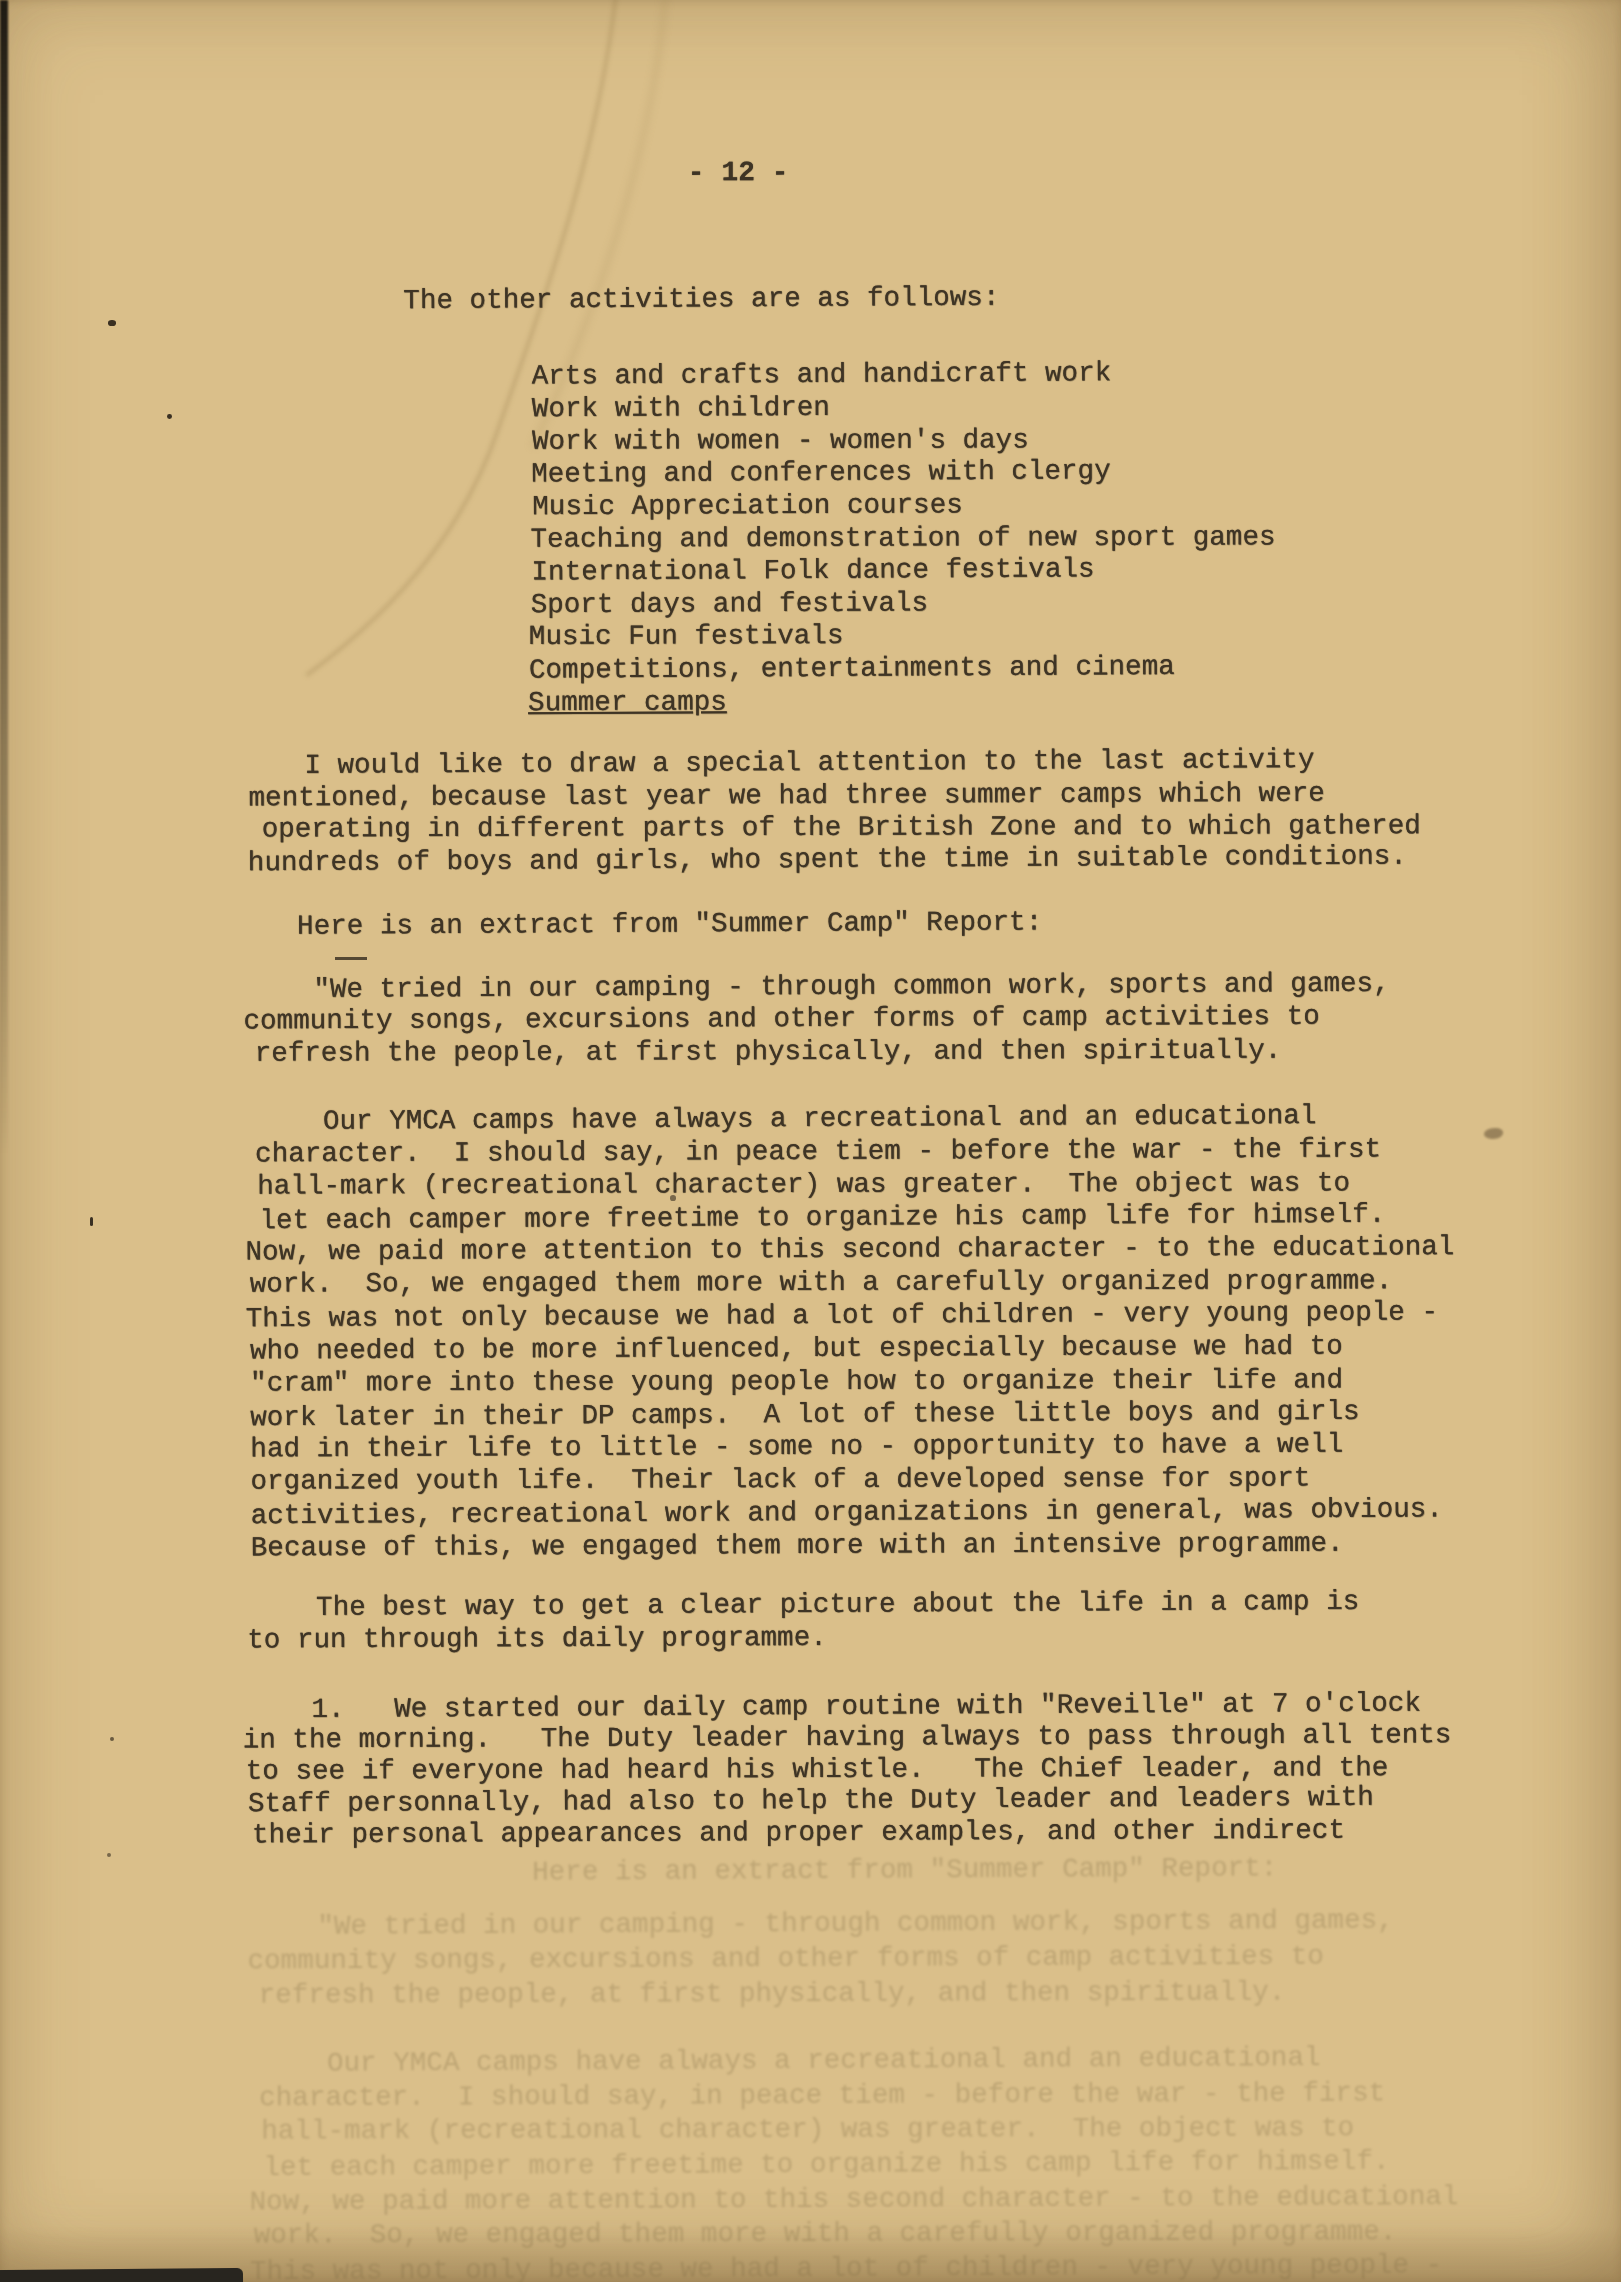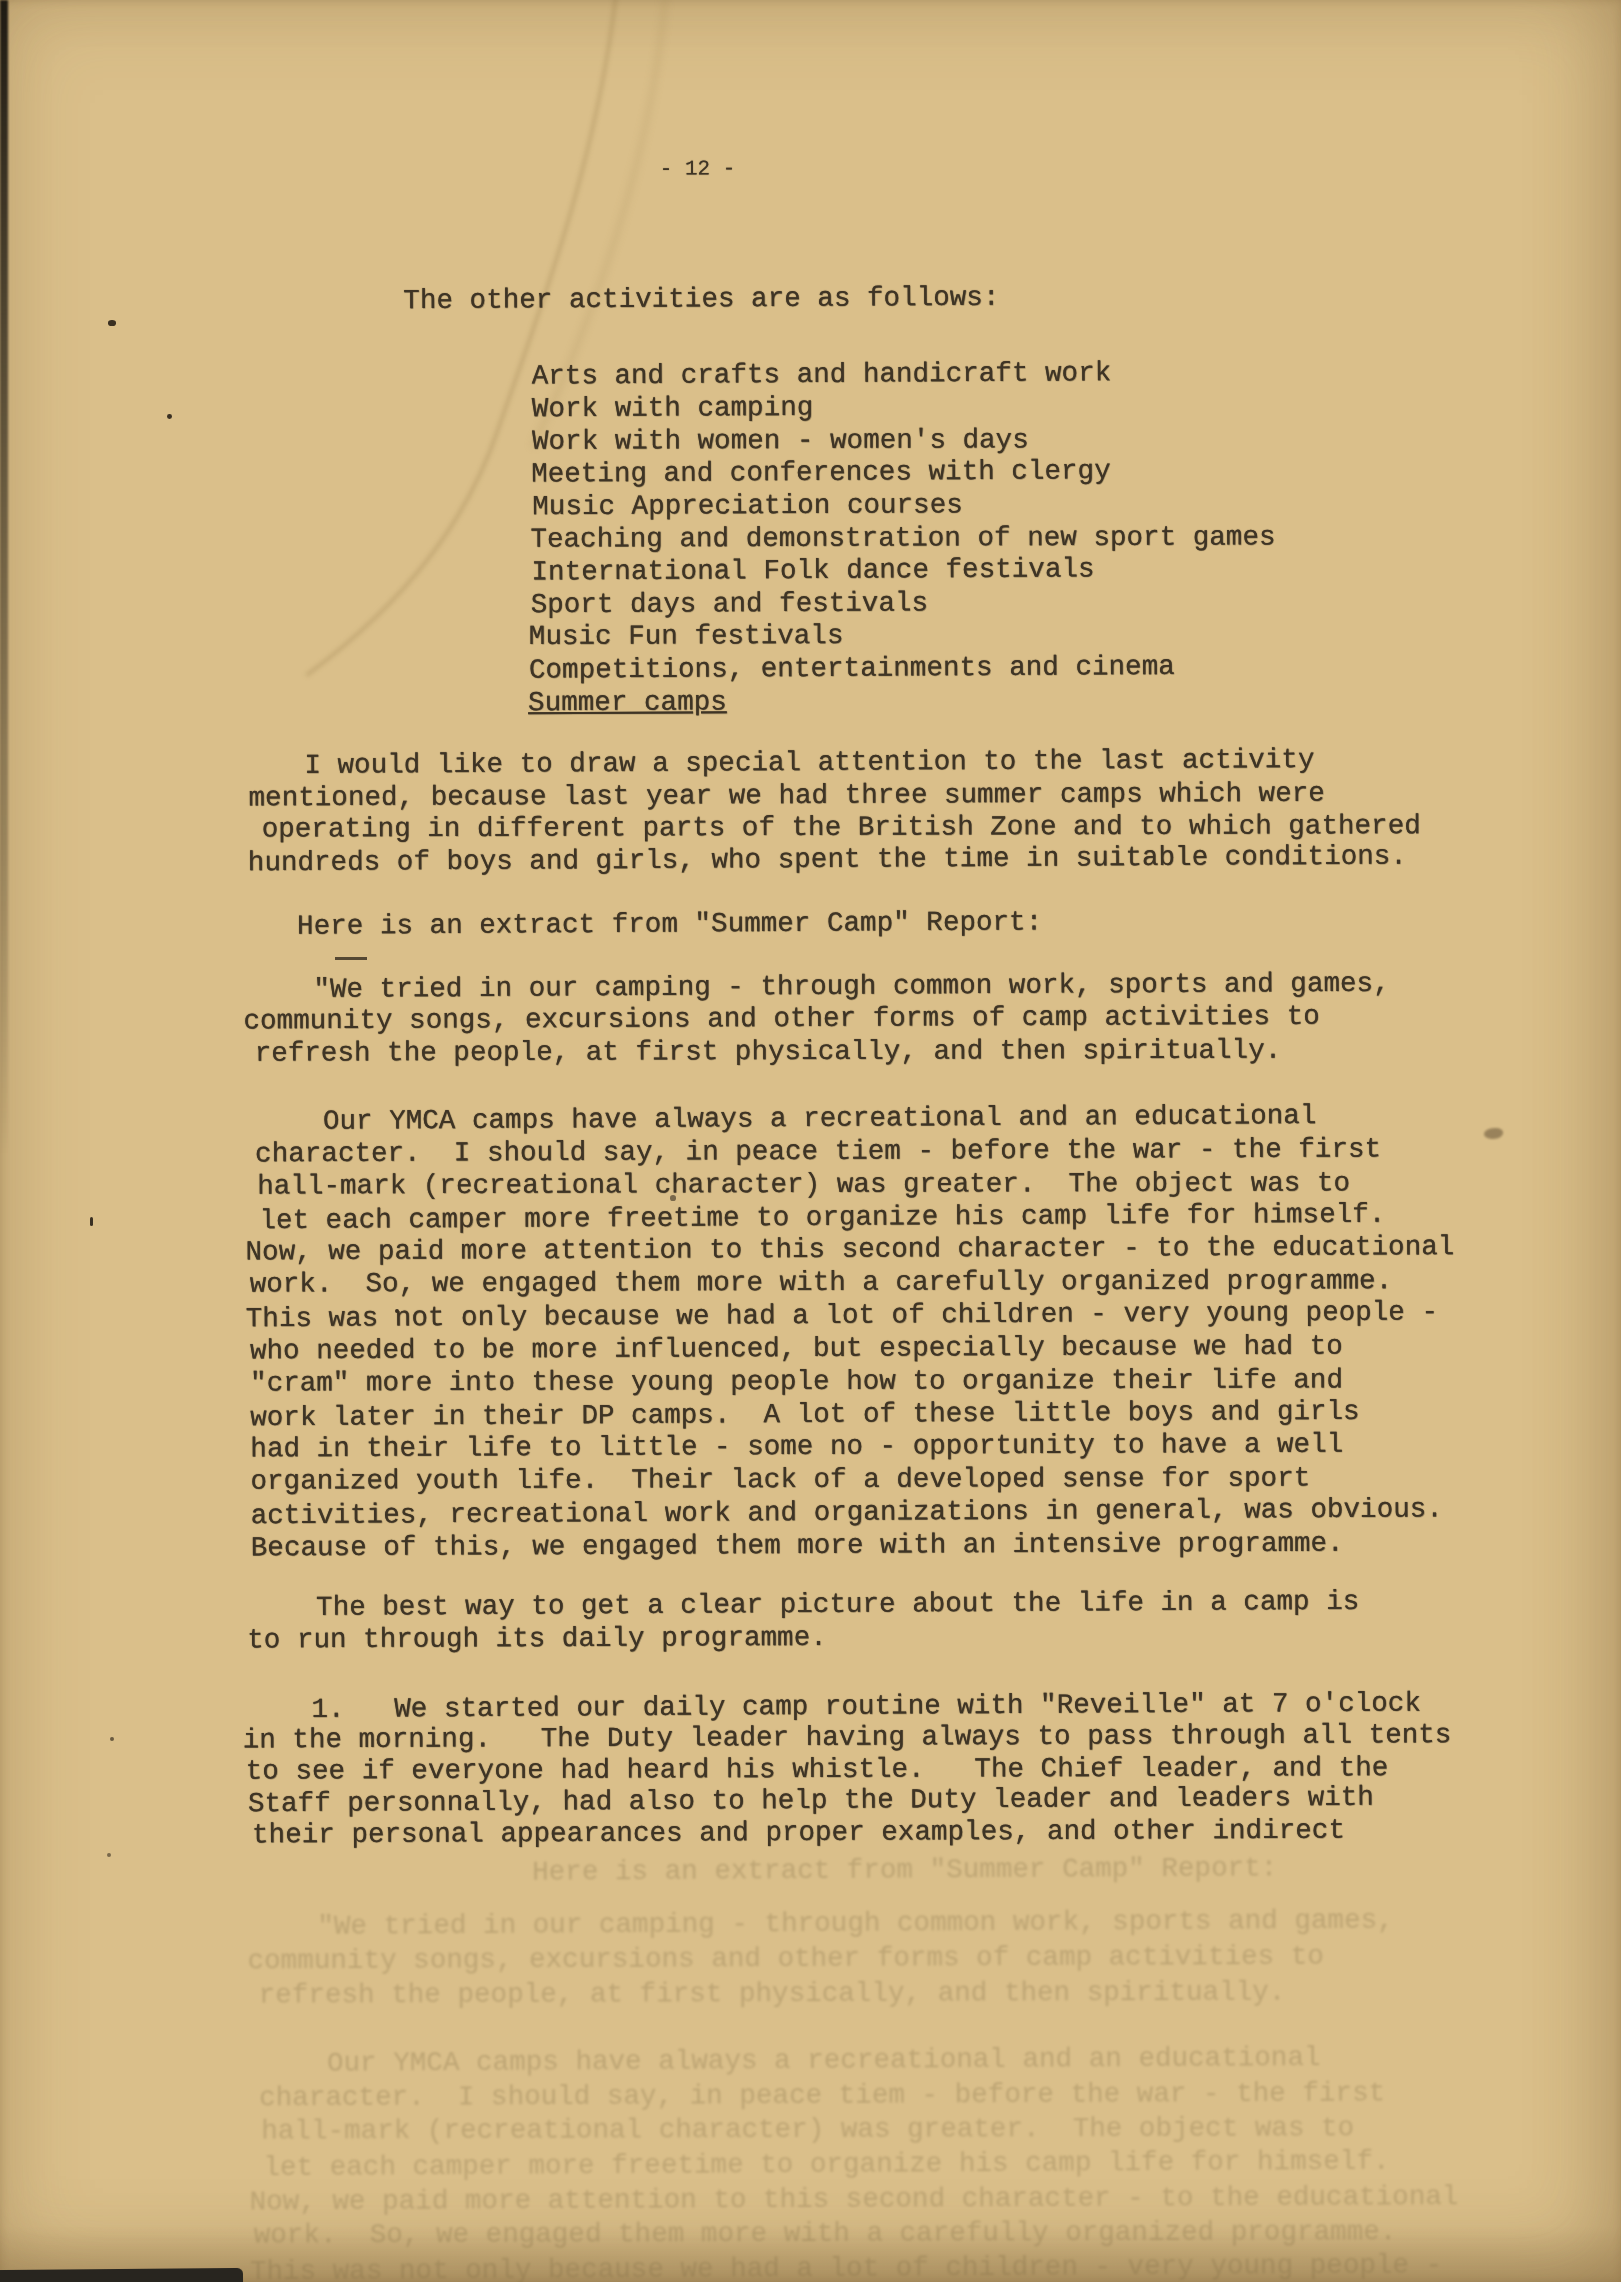--- a/index.html
+++ b/index.html
@@ -35,23 +35,24 @@
     opacity:.30;
     filter:blur(1px);
     text-shadow:none;
   }
   #typed-layer{
     position:absolute;inset:0;
     transform:rotate(-0.25deg);
     transform-origin:808px 1141px;
   }
   #page-number{
-    position:absolute;left:664px;top:157px;
-    white-space:pre;font-size:21px;color:#3e3425;
+    position:absolute;left:692px;top:157px;
+    white-space:pre;font-size:28px;color:#3e3425;
     text-shadow:0 0 1px rgba(62,52,37,.85);
+    font-weight:bold;
   }
   .artifact{position:absolute;}
   #edge-left{
     left:0;top:0;width:7.6px;height:1284px;
     background:linear-gradient(to bottom, rgba(22,19,14,.95), rgba(22,19,14,.55) 35%, rgba(22,19,14,0) 90%);
     filter:blur(1px);
   }
   #bottom-bar{
     left:-5.7px;top:2269px;width:249px;height:17px;
     background:#28251f;
@@ -96,21 +97,21 @@
   <div class="speck" style="left:395px;top:1309px;width:3.8px;height:3.8px;"></div>
   <div class="speck" style="left:90px;top:1217px;width:2.9px;height:8.6px;border-radius:1.9px;"></div>
   <div class="speck" style="left:110px;top:1737px;width:3.8px;height:3.8px;opacity:.7;"></div>
   <div class="speck" style="left:107px;top:1853px;width:3.8px;height:3.8px;opacity:.6;"></div>
 </div>
 
 <div id="typed-layer">
   <div id="page-number">- 12 -</div>
 <div class="tline" style="left: 407px; top: 285px; transform: rotate(-0.08deg);">The other activities are as follows:</div>
     <div class="tline" style="left: 535px; top: 361px; transform: rotate(-0.08deg);">Arts and crafts and handicraft work</div>
-    <div class="tline" style="left: 535px; top: 394px; transform: rotate(0deg);">Work with camping</div>
+    <div class="tline" style="left: 535px; top: 394px; transform: rotate(0deg);">Work with children</div>
     <div class="tline" style="left: 535px; top: 427px; transform: rotate(0.08deg);">Work with women - women's days</div>
     <div class="tline" style="left: 534px; top: 459px; transform: rotate(-0.08deg);">Meeting and conferences with clergy</div>
     <div class="tline" style="left: 535px; top: 492px; transform: rotate(0deg);">Music Appreciation courses</div>
     <div class="tline" style="left: 533px; top: 525px; transform: rotate(0.08deg);">Teaching and demonstration of new sport games</div>
     <div class="tline" style="left: 534px; top: 557px; transform: rotate(-0.08deg);">International Folk dance festivals</div>
     <div class="tline" style="left: 533px; top: 590px; transform: rotate(0deg);">Sport days and festivals</div>
     <div class="tline" style="left: 531px; top: 622px; transform: rotate(0.08deg);">Music Fun festivals</div>
     <div class="tline" style="left: 531px; top: 655px; transform: rotate(-0.08deg);">Competitions, entertainments and cinema</div>
     <div class="tline" style="left: 530px; top: 688px; transform: rotate(0deg); text-decoration: underline;">Summer camps</div>
     <div class="tline" style="left: 306px; top: 749px; transform: rotate(-0.08deg);">I would like to draw a special attention to the last activity</div>

